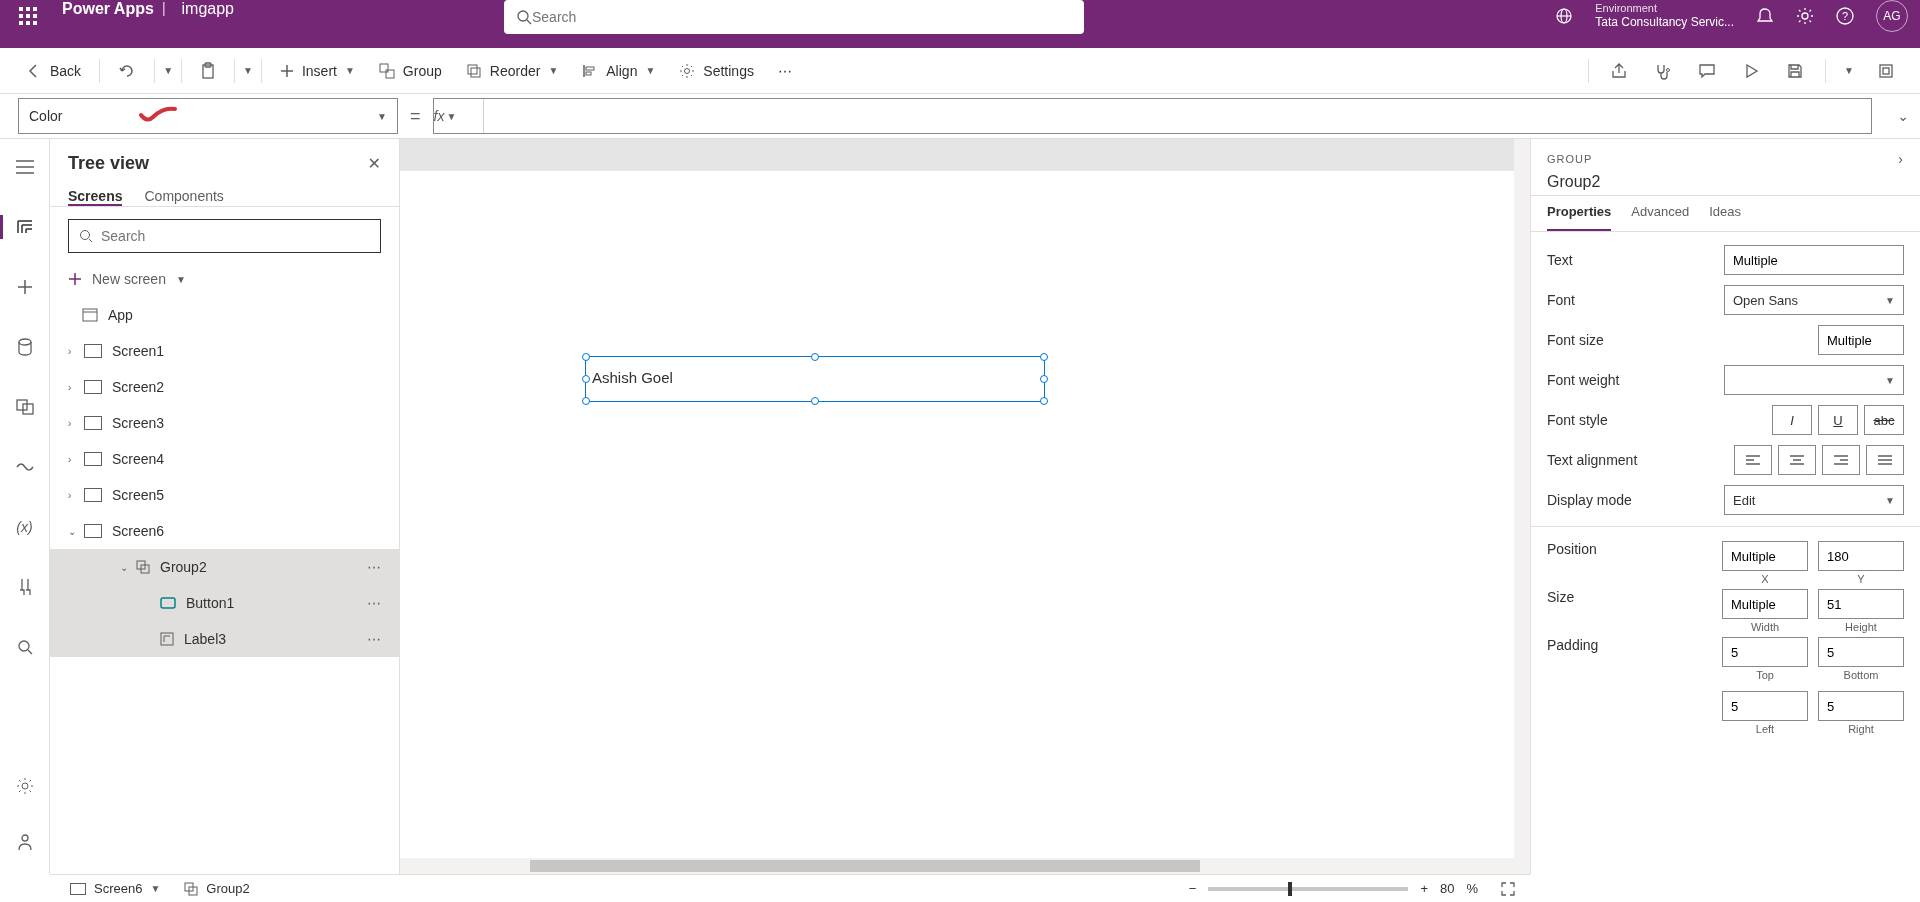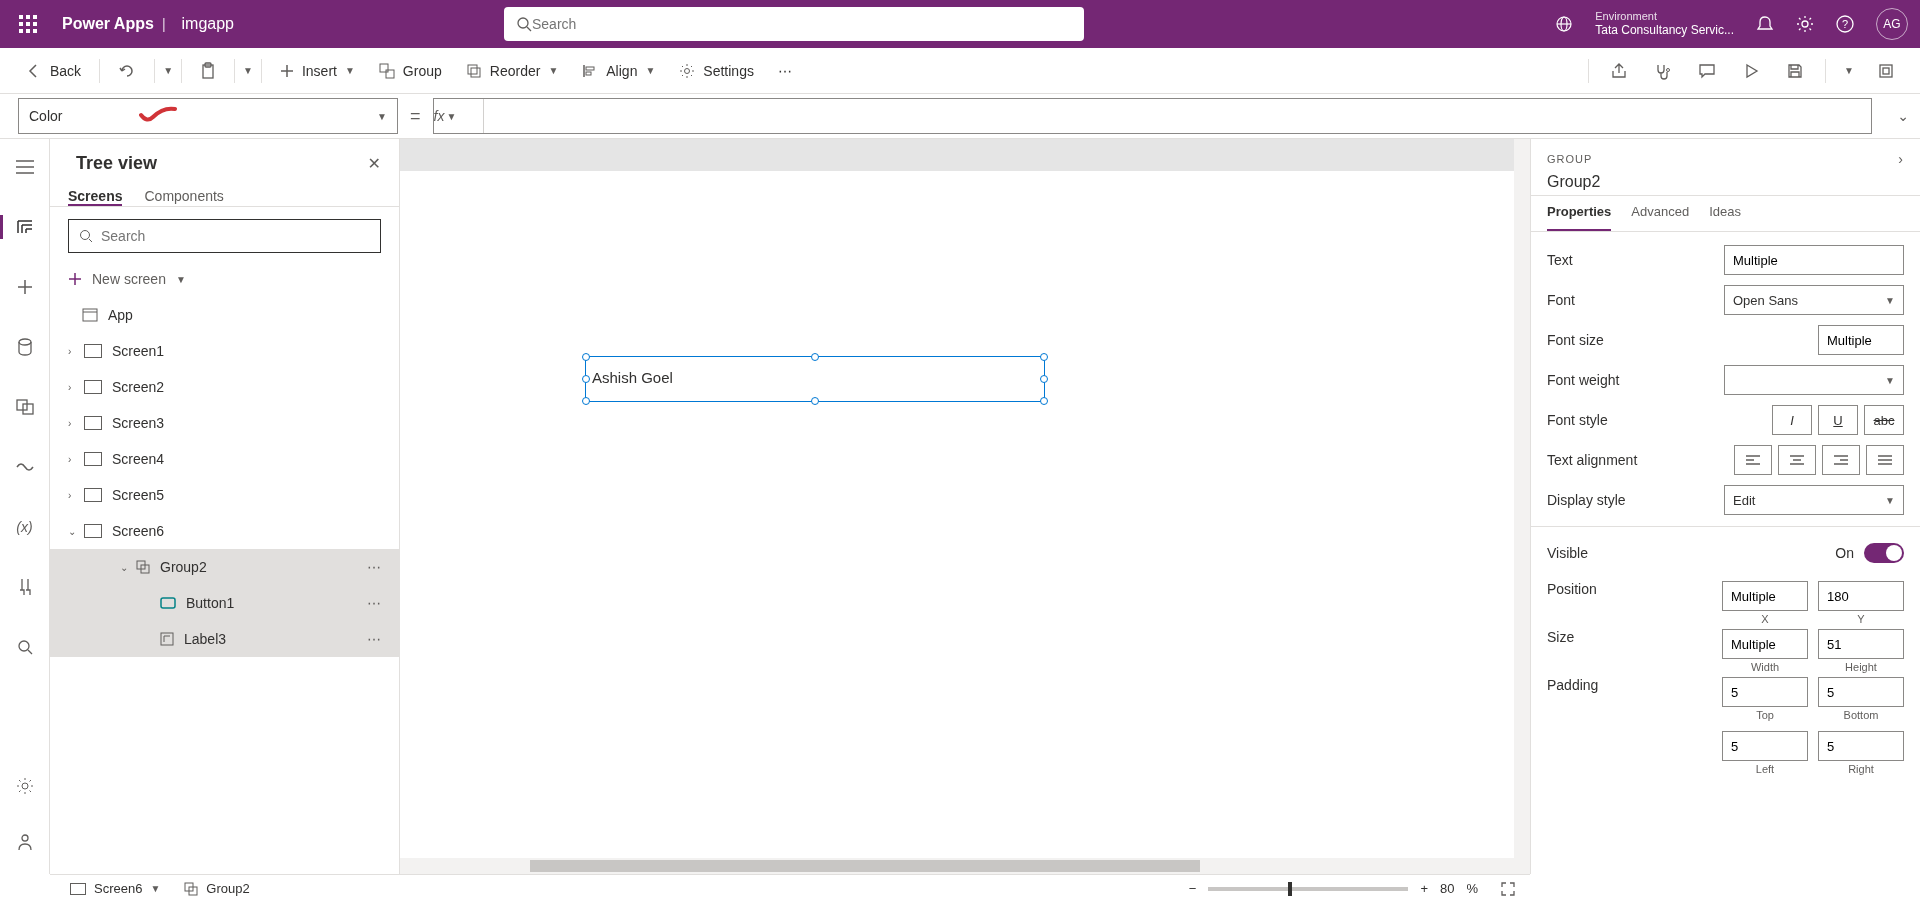--- a/index.html
+++ b/index.html
@@ -1,19 +1,19 @@
 <!DOCTYPE html>
 <html><head>
 <meta charset="utf-8">
 <style>
 * { box-sizing: border-box; margin: 0; padding: 0; font-family: "Segoe UI", sans-serif; }
 body { width: 1920px; height: 902px; overflow: hidden; background: #fff; font-size: 14px; color: #323130; }
 
 
-.header { height: 48px; background: #742774; display: flex; align-items: center; color: #fff; padding: 0 12px; }
+.header { height: 48px; background: #742774; display: flex; align-items: flex-start; color: #fff; padding: 0 12px; }
 .waffle { width: 32px; height: 32px; display: grid; grid-template-columns: repeat(3,4px); grid-template-rows: repeat(3,4px); gap: 3px; align-content: center; justify-content: center; cursor: pointer; }
 .waffle span { background: #fff; width: 4px; height: 4px; }
 .brand { margin-left: 18px; font-size: 16px; font-weight: 600; }
 .appname { margin-left: 8px; font-size: 16px; }
 .pipe { margin: 0 8px; opacity: .8; }
 .search-wrap { margin-left: 270px; }
 .search-box { width: 580px; height: 34px; background: #fff; border-radius: 4px; display: flex; align-items: center; padding: 0 12px; }
 .search-box input { border: none; outline: none; flex:1; font-size: 14px; color: #605e5c; }
 .hdr-right { margin-left: auto; display: flex; align-items: center; gap: 22px; }
 .env { font-size: 12px; line-height: 1.2; }
@@ -43,21 +43,21 @@
 
 .main { display: flex; height: calc(100% - 48px - 46px - 45px - 28px); position: relative; }
 .rail { width: 50px; border-right: 1px solid #e1dfdd; display: flex; flex-direction: column; align-items: center; padding-top: 10px; gap: 24px; }
 .rail .ritem { width: 36px; height: 36px; display:flex; align-items:center; justify-content:center; cursor:pointer; color: #605e5c; position:relative; }
 .rail .ritem.active::before { content:""; position:absolute; left:-7px; top:6px; bottom:6px; width:3px; background:#742774; }
 .rail-bottom { margin-top: auto; margin-bottom: 14px; display:flex; flex-direction:column; gap:20px; align-items:center; }
 
 
 .treepanel { width: 350px; border-right: 1px solid #e1dfdd; display:flex; flex-direction:column; }
 .tp-head { display:flex; align-items:center; padding: 14px 18px 6px; }
-.tp-title { font-size: 18px; font-weight: 600; margin-left: 8px; }
+.tp-title { font-size: 18px; font-weight: 600; }
 .tp-close { margin-left:auto; cursor:pointer; font-size: 16px; color:#605e5c; }
 .tp-tabs { display:flex; gap: 22px; padding: 8px 18px 0; border-bottom: 1px solid #e1dfdd; }
 .tp-tab { cursor:pointer; color:#605e5c; }
 .tp-tab.active { color: #323130; border-bottom: 2px solid #742774; font-weight:600; }
 .tp-search { margin: 12px 18px; border: 1px solid #323130; height: 34px; display:flex; align-items:center; padding: 0 10px; gap:8px; }
 .tp-search input { border:none; outline:none; flex:1; font-size:14px; }
 .new-screen { display:flex; align-items:center; gap:10px; padding: 6px 18px; cursor:pointer; color:#605e5c; }
 .tree { flex:1; overflow:auto; padding-top: 4px; }
 .tnode { display:flex; align-items:center; height: 36px; padding-left: 18px; cursor:pointer; position:relative; }
 .tnode.app { padding-left: 32px; }
@@ -545,32 +545,27 @@
               </svg>
             </div>
           <div class="bg">
               <svg width="14" height="10" viewBox="0 0 14 10">
                 <path d="M0 1 H14 M0 5 H14 M0 9 H14" stroke="#605e5c" stroke-width="1.5"></path>
               </svg>
             </div>
         </div>
       </div>
       <div class="prow">
-          <div class="plabel">Display style</div>
+          <div class="plabel">Display mode</div>
           <div class="psel">
             <span>Edit</span>
             <span class="chev">▼</span>
           </div>
         </div>
       <div class="sep"></div>
-      <div class="prow">
-          <div class="plabel">Visible</div>
-          <span style="margin-right:10px">On</span>
-          <div class="toggle"></div>
-        </div>
       <div class="prow" style="align-items:flex-start;padding-top:8px">
         <div class="plabel">Position</div>
         <div class="paircol">
           <div>
               <input class="pval mini" value="Multiple" style="">
               <div class="sublabel">X</div>
             </div>
           <div>
               <input class="pval mini" value="180" style="">
               <div class="sublabel">Y</div>

